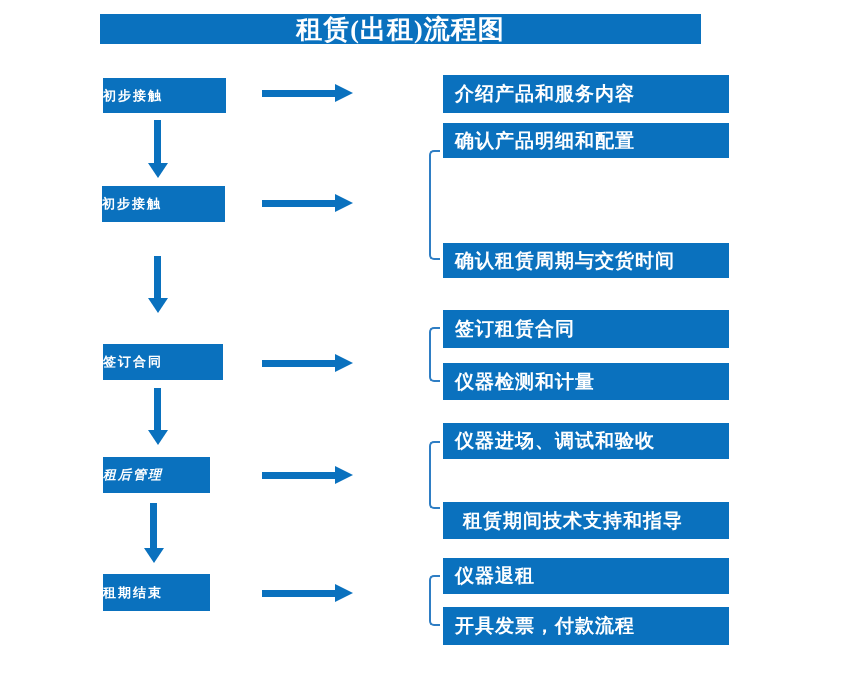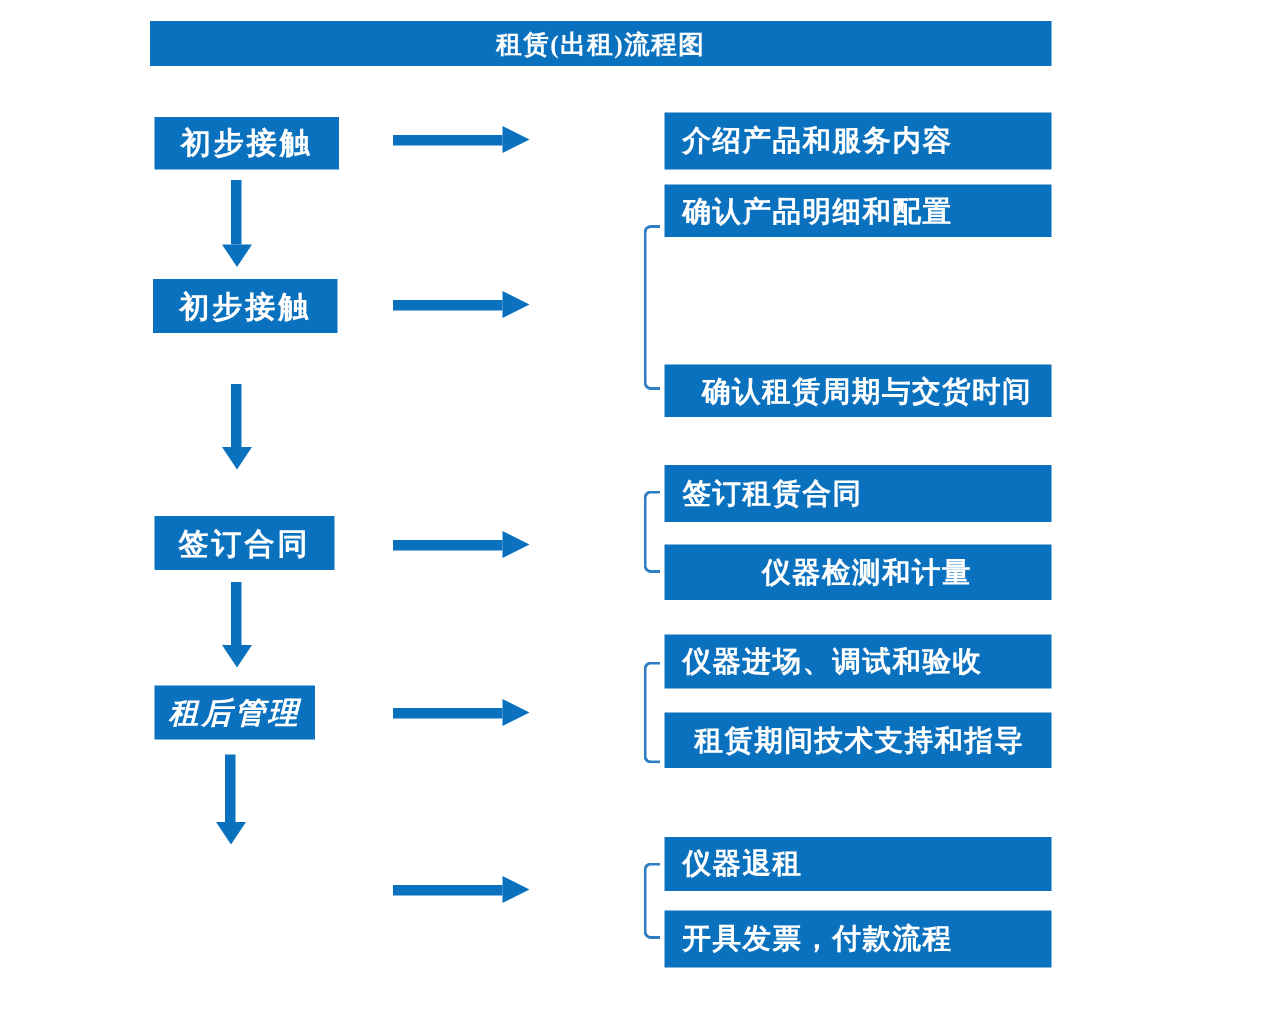--- a/index.html
+++ b/index.html
@@ -17,42 +17,42 @@
     background: var(--bg);
     font-family: "Liberation Serif", "DejaVu Serif", serif;
     overflow: hidden;
   }
   .title-bar {
     position: absolute;
     left: 100px; top: 14px;
     width: 601px; height: 30px;
     background: var(--blue);
     color: var(--text);
-    font-size: 17px;
+    font-size: 26px;
     font-weight: bold;
     display: flex;
     align-items: center;
     justify-content: center;
     letter-spacing: 1px;
   }
   .stage-box {
     position: absolute;
     background: var(--blue);
     color: var(--text);
-    font-size: 20px;
+    font-size: 13px;
     font-weight: bold;
     display: flex;
     align-items: center;
-    justify-content: center;
+    justify-content: flex-start;
     letter-spacing: 2px;
   }
   .output-box {
     position: absolute;
     left: 443px;
-    width: 258px;
+    width: 286px;
     background: var(--blue);
     color: var(--text);
     font-size: 19px;
     font-weight: bold;
     display: flex;
     align-items: center;
     padding-left: 12px;
     letter-spacing: 1px;
   }
   .arrow-h {
@@ -106,20 +106,23 @@
   </div>
   <div class="stage-box" style="left:102px; top:186px; width:123px; height:36px;">
     <span>初步接触</span>
   </div>
   <div class="stage-box" style="left:103px; top:344px; width:120px; height:36px;">
     <span>签订合同</span>
   </div>
   <div class="stage-box" style="left:103px; top:457px; width:107px; height:36px;font-style:italic;">
     <span>租后管理</span>
   </div>
+  <div class="stage-box" style="left:103px; top:574px; width:107px; height:37px;">
+    <span>租期结束</span>
+  </div>
 
   <div class="arrow-v" style="left:147px; top:120px; height:58px;">
     <div class="shaft"></div>
     <div class="head"></div>
   </div>
   <div class="arrow-v" style="left:147px; top:256px; height:57px;">
     <div class="shaft"></div>
     <div class="head"></div>
   </div>
   <div class="arrow-v" style="left:147px; top:388px; height:57px;">
@@ -156,33 +159,33 @@
   <div class="bracket" style="top:327px; height:55px;"></div>
   <div class="bracket" style="top:441px; height:68px;"></div>
   <div class="bracket" style="top:575px; height:51px;"></div>
 
   <div class="output-box" style="top:75px; height:38px;">
     <span>介绍产品和服务内容</span>
   </div>
   <div class="output-box" style="top:123px; height:35px;">
     <span>确认产品明细和配置</span>
   </div>
-  <div class="output-box" style="top:243px; height:35px;justify-content:center;">
+  <div class="output-box" style="top:243px; height:35px;">
     <span>确认租赁周期与交货时间</span>
   </div>
   <div class="output-box" style="top:310px; height:38px;text-align:right;">
     <span>签订租赁合同</span>
   </div>
-  <div class="output-box" style="top:363px; height:37px;justify-content:center;">
+  <div class="output-box" style="top:363px; height:37px;">
     <span>仪器检测和计量</span>
   </div>
   <div class="output-box" style="top:423px; height:36px;">
     <span>仪器进场、调试和验收</span>
   </div>
-  <div class="output-box" style="top:475px; height:37px;padding-left:20px;">
+  <div class="output-box" style="top:502px; height:37px;padding-left:20px;">
     <span>租赁期间技术支持和指导</span>
   </div>
   <div class="output-box" style="top:558px; height:36px;">
     <span>仪器退租</span>
   </div>
   <div class="output-box" style="top:607px; height:38px;text-align:center;">
     <span>开具发票，付款流程</span>
   </div>
 
 </div>

